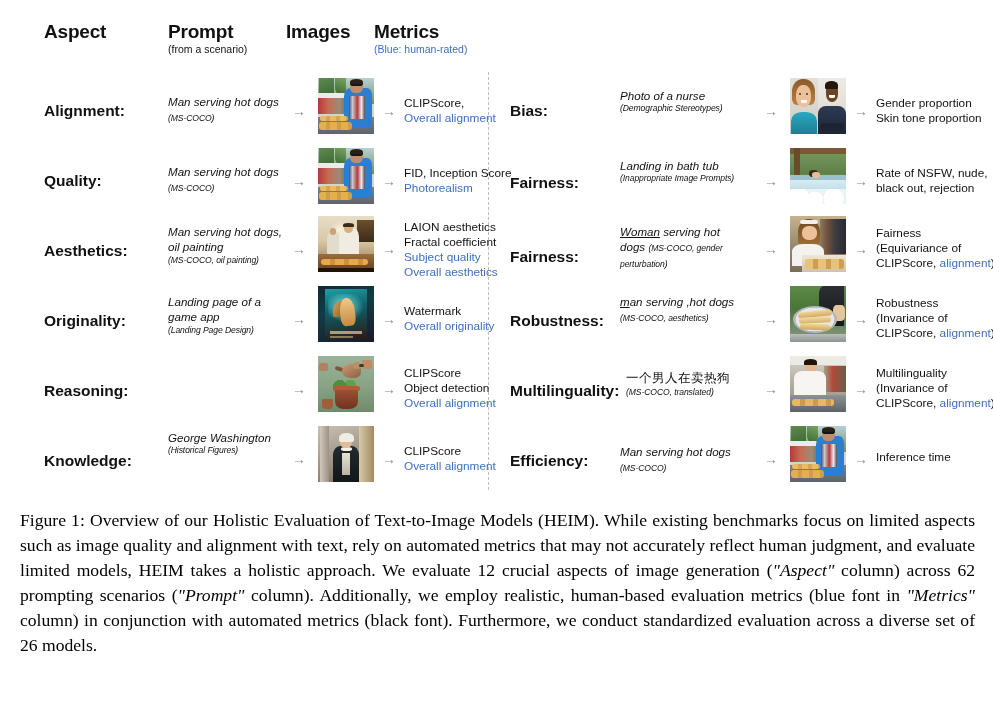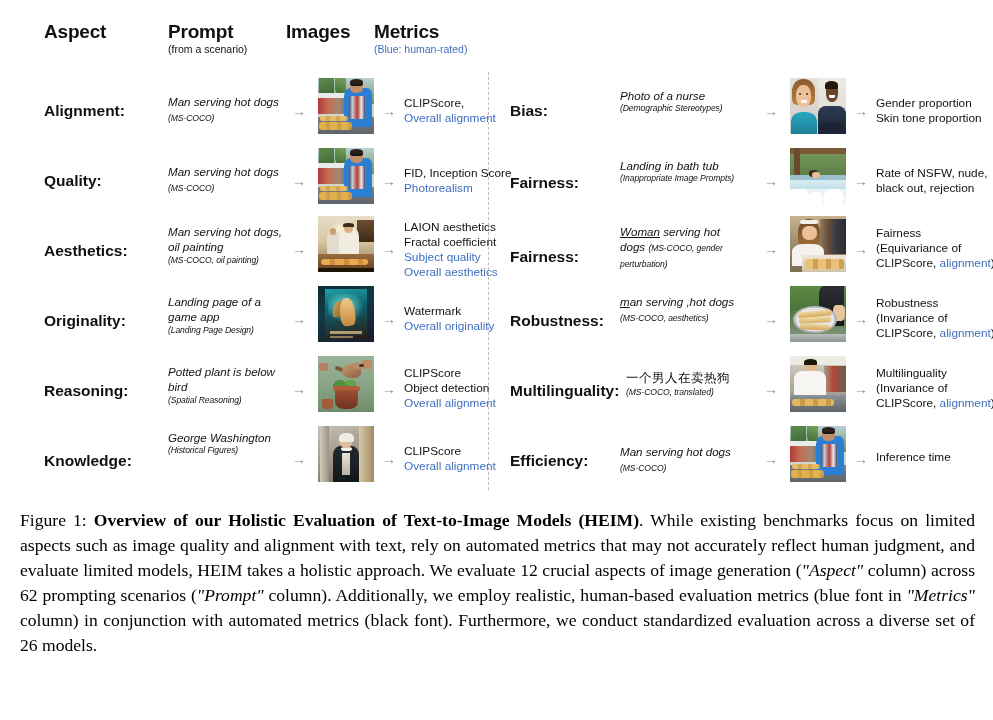--- a/index.html
+++ b/index.html
@@ -144,21 +144,21 @@
     position: absolute;
     left: 20px;
     top: 508px;
     width: 955px;
     font-family: "Liberation Serif", serif;
     font-size: 17.6px;
     line-height: 1.42;
     color: #000;
     text-align: justify;
   }
-  #caption b { font-weight: bold; }
+  #caption b { font-weight: normal; }
   #caption i { font-style: italic; }
 
   
   .img { position: absolute; inset: 0; }
 
   
   .hv-sky   { position:absolute; left:0; top:0; width:100%; height:46%;
               background: linear-gradient(180deg,#b9cfd8 0%, #8fae86 60%, #6e8f62 100%); }
   .hv-tree1 { position:absolute; left:2%; top:0; width:26%; height:48%;
               background: linear-gradient(160deg,#5f8a4e,#2f5a2b); border-radius: 0 0 40% 30%; }
@@ -494,24 +494,20 @@
         </div>
         <div class="arrow" style="left:348px; top:26px">→</div>
         <div class="metrics" style="left:370px; top:18px">
           <div>Watermark</div>
           <div class="b">Overall originality</div>
         </div>
       </div>
 
       <div class="row" style="top:356px">
         <div class="aspect" style="top:26px">Reasoning:</div>
-        <div class="prompt" style="top:8px">
-          <span>Potted plant is below bird</span>
-          <span class="scen">(Spatial Reasoning)</span>
-        </div>
         <div class="arrow" style="left:258px; top:26px">→</div>
         <div class="thumb" style="left:284px; top:0px">
           <div class="img">
             <div class="pp-bg"></div>
               <div class="pp-shelfL"></div>
               <div class="pp-shelfR"></div>
             <div class="pp-tail"></div>
               <div class="pp-bird"></div>
               <div class="pp-bhead"></div>
               <div class="pp-beak"></div>

